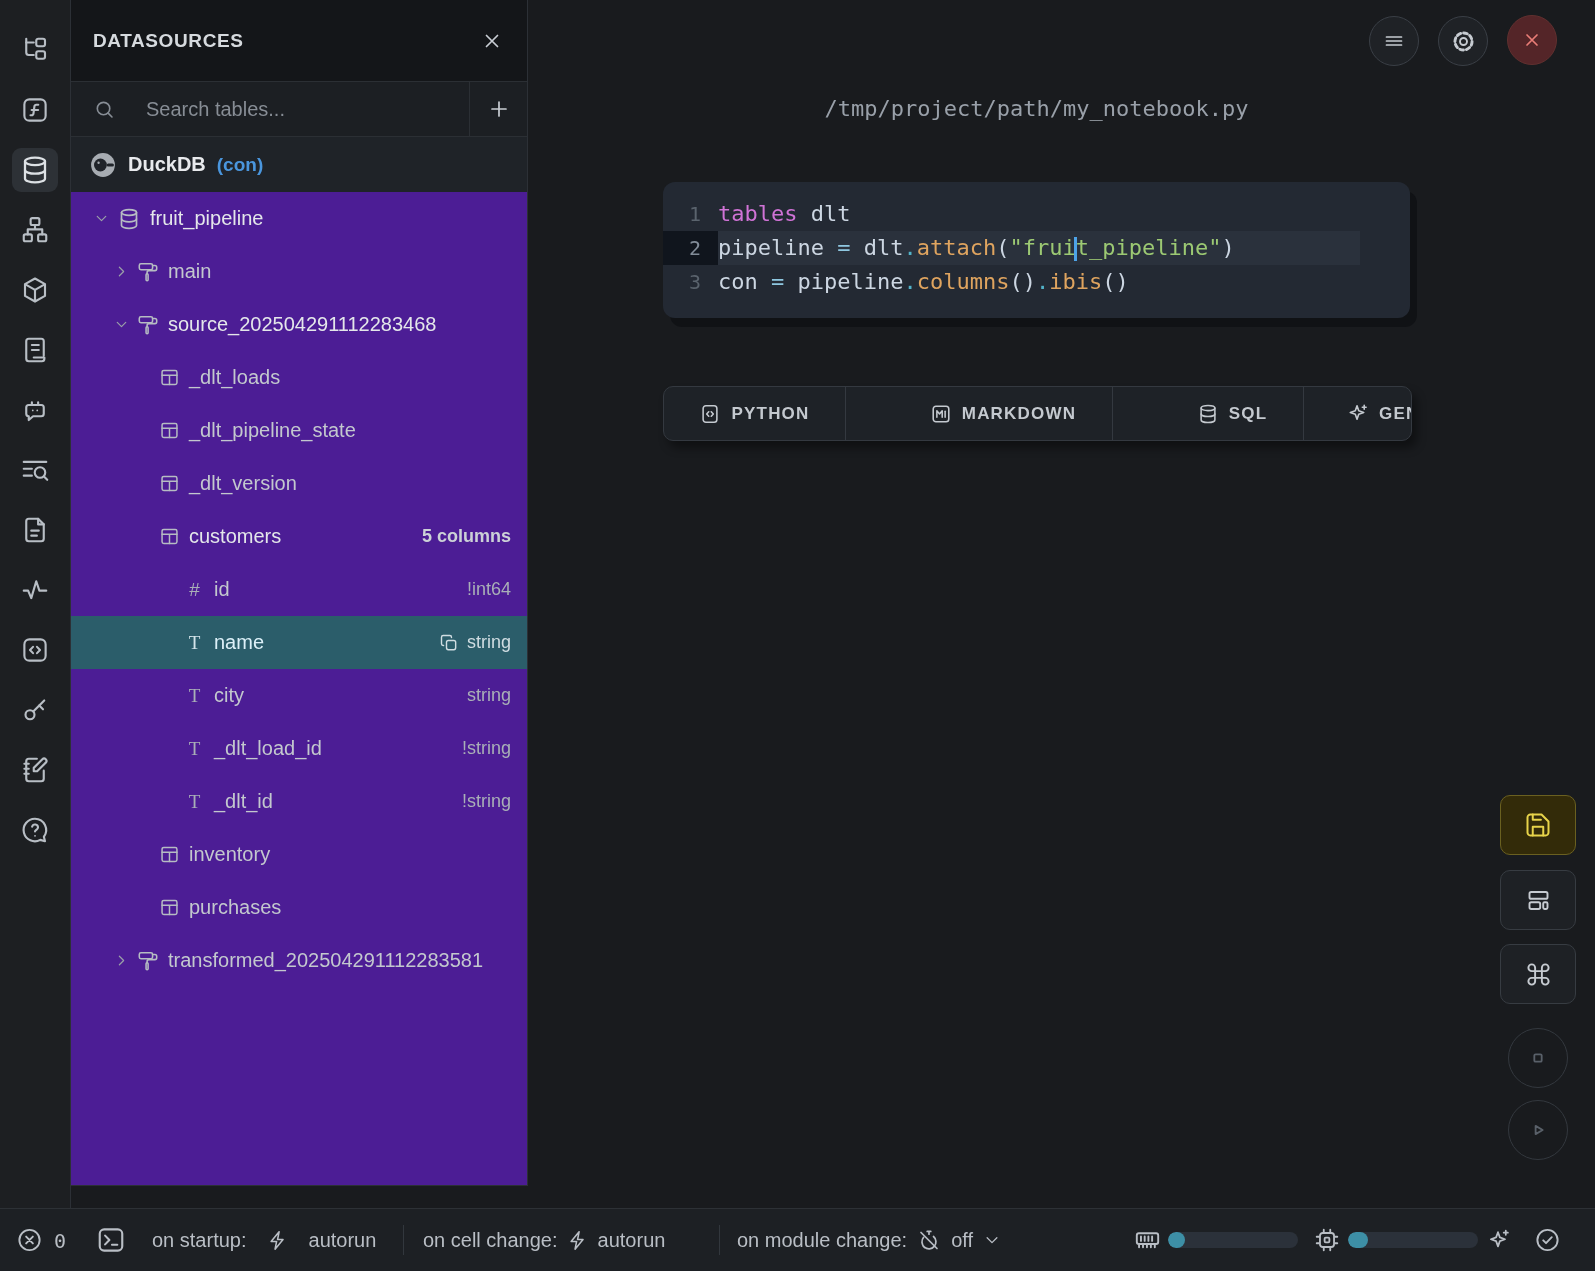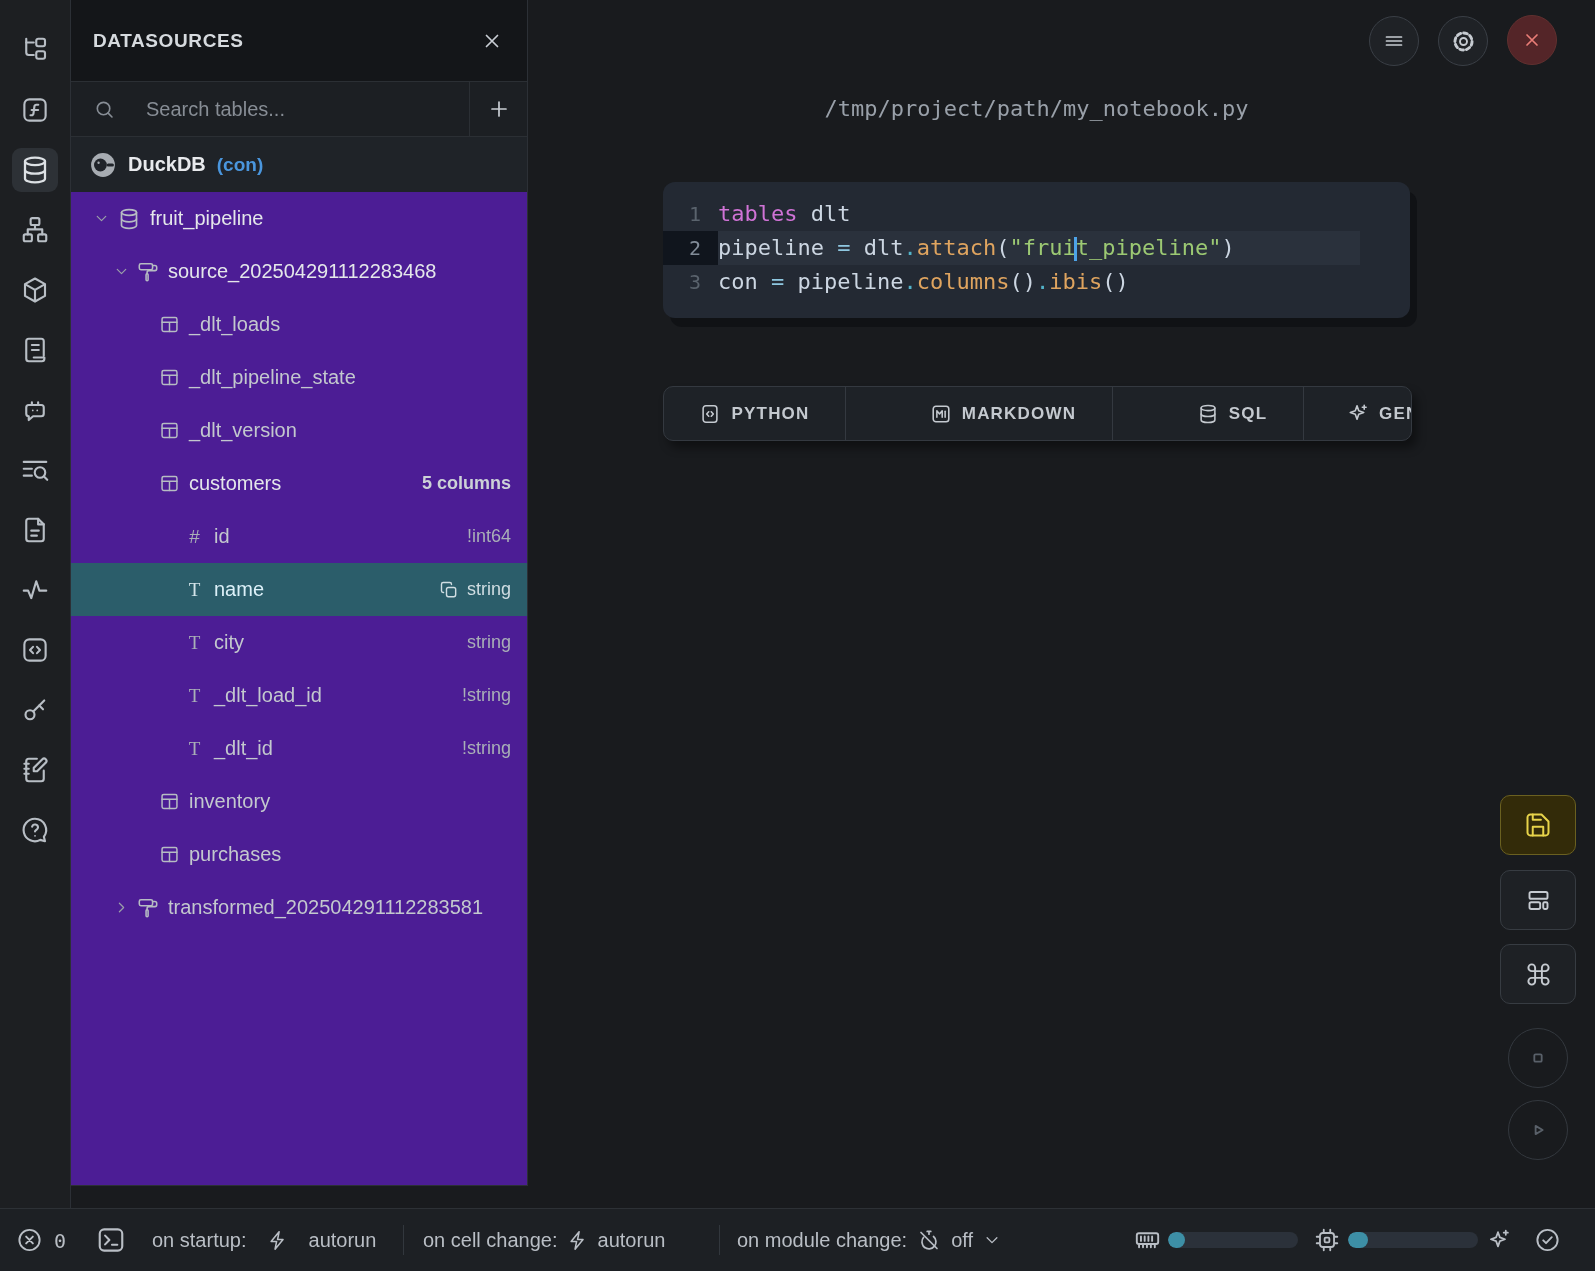--- a/index.html
+++ b/index.html
@@ -266,20 +266,35 @@
           </span>
           <span class="tico">
             <svg class="ic" width="24" height="24" viewBox="0 0 24 24">
               <ellipse cx="12" cy="5.5" rx="7.5" ry="2.8"></ellipse>
               <path d="M4.5 5.5v13c0 1.5 3.4 2.8 7.5 2.8s7.5-1.3 7.5-2.8v-13"></path>
               <path d="M4.5 12c0 1.5 3.4 2.8 7.5 2.8s7.5-1.3 7.5-2.8"></path>
             </svg>
           </span>
           <span class="lbl">fruit_pipeline</span>
         </div>
+        <div class="row" style="padding-left: 42px;">
+          <span class="chev">
+            <svg class="ic" width="17" height="17" viewBox="0 0 24 24">
+              <path d="m9 6 6 6-6 6"></path>
+            </svg>
+          </span>
+          <span class="tico">
+            <svg class="ic" width="22" height="22" viewBox="0 0 24 24">
+              <rect x="2.5" y="3" width="14.5" height="6.5" rx="1.8"></rect>
+              <path d="M17 5h2.5A2 2 0 0 1 21.5 7v1.5a2 2 0 0 1-2 2H13a2 2 0 0 0-2 2V14"></path>
+              <rect x="9.9" y="14" width="2.2" height="7.5" rx="1.1"></rect>
+            </svg>
+          </span>
+          <span class="lbl">main</span>
+        </div>
         <div class="row b" style="padding-left: 42px;">
           <span class="chev">
             <svg class="ic" width="17" height="17" viewBox="0 0 24 24">
               <path d="m6 9 6 6 6-6"></path>
             </svg>
           </span>
           <span class="tico">
             <svg class="ic" width="22" height="22" viewBox="0 0 24 24">
               <rect x="2.5" y="3" width="14.5" height="6.5" rx="1.8"></rect>
               <path d="M17 5h2.5A2 2 0 0 1 21.5 7v1.5a2 2 0 0 1-2 2H13a2 2 0 0 0-2 2V14"></path>

